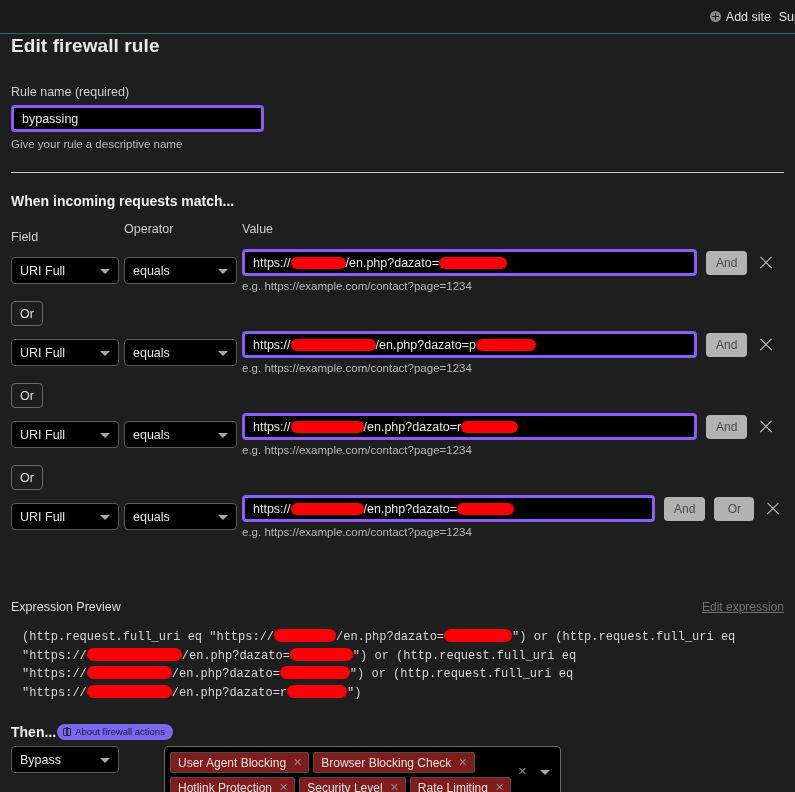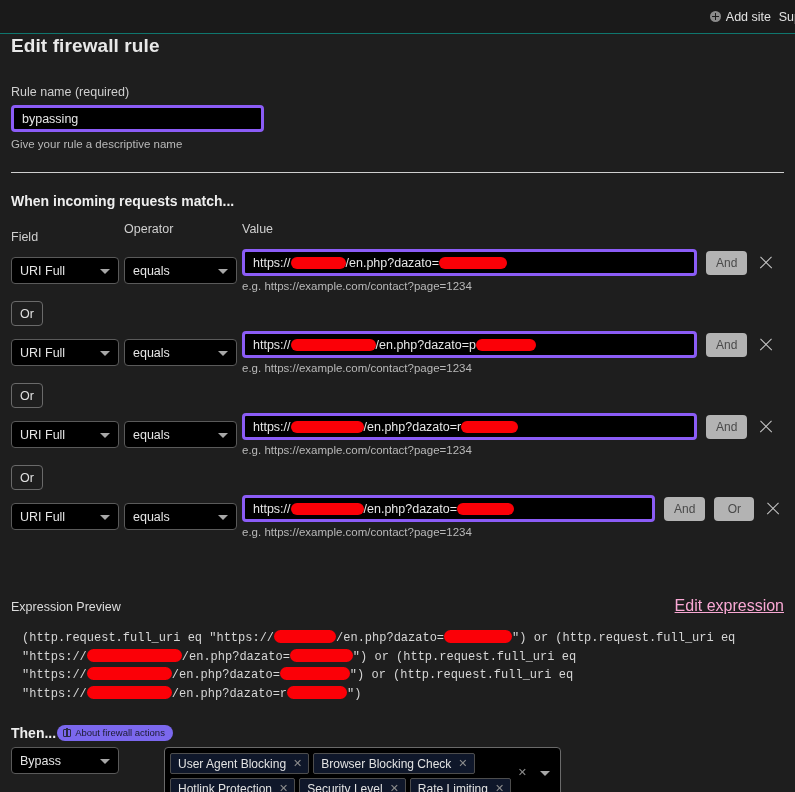--- a/index.html
+++ b/index.html
@@ -128,21 +128,21 @@
   }
   .redact.tall { height: 13px; border-radius: 8px; }
 
   
   .expr-head {
     display: flex; align-items: baseline; justify-content: space-between;
     padding: 0 11px; margin-top: 22px;
   }
   .expr-title { font-size: 12.5px; color: #dcdcdc; margin-top: 40px; }
   .expr-link {
-    font-size: 16px; color: #f9a8d4; text-decoration: underline; cursor: pointer;
+    font-size: 12px; color: #737373; text-decoration: underline; cursor: pointer;
   }
   .expr-body {
     font-family: "Liberation Mono", monospace; font-size: 12px;
     color: #d6d6d6; line-height: 18.5px; padding-left: 22px; margin-top: 14px;
     white-space: nowrap;
   }
 
   
   .then-row { display: flex; align-items: flex-start; gap: 1px; padding-left: 11px; margin-top: 22px; }
   .then-title { font-size: 14px; font-weight: bold; color: #eee; }
@@ -166,21 +166,21 @@
   .then-controls { display: flex; padding-left: 11px; margin-top: 6px; align-items: flex-start; }
   .sel-action { width: 108px; }
 
   .multiselect {
     margin-left: 45px; width: 397px; min-height: 46px;
     background: #000; border: 1px solid #6a6a6a; border-radius: 4px;
     position: relative; padding: 5px 5px 5px 5px;
   }
   .tags { display: flex; flex-wrap: wrap; gap: 4px; width: 345px; }
   .tag {
-    background: #0f172a; border: 1px solid #4d4d4d; border-radius: 2px;
+    background: #7f1d1d; border: 1px solid #4d4d4d; border-radius: 2px;
     color: #e2e2e2; font-size: 12px; height: 21px; display: flex;
     align-items: center; gap: 7px; padding: 0 6px 0 7px; cursor: pointer;
   }
   .tag-x { color: #8d8d8d; font-size: 11px; line-height: 1; }
   .ms-clear {
     position: absolute; right: 33px; top: 18px; color: #8d8d8d;
     font-size: 11px; cursor: pointer;
   }
   .ms-caret {
     position: absolute; right: 10px; top: 23px; width: 0; height: 0;

